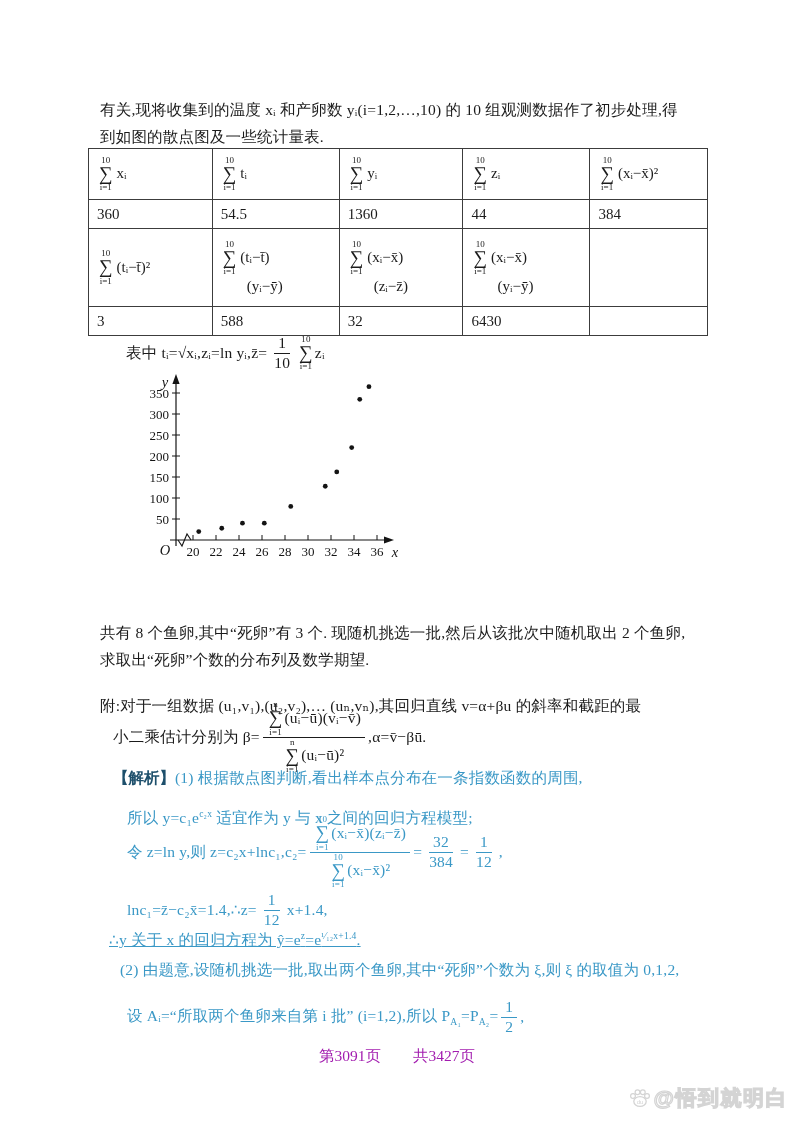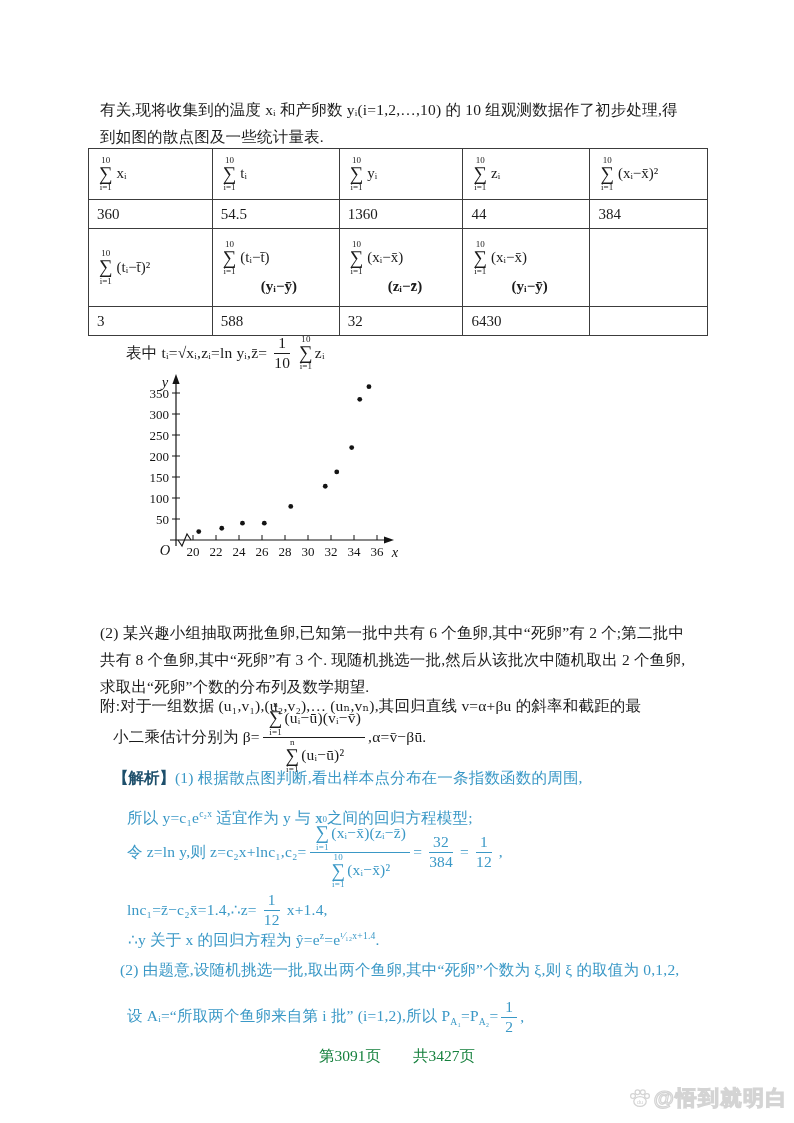--- a/index.html
+++ b/index.html
@@ -18,21 +18,21 @@
 
   
   #stats-table{position:absolute;left:88px;top:148px;width:620px;}
   #stats-table table{width:100%;border-collapse:collapse;}
   #stats-table td{border:1.4px solid var(--tborder);padding:2px 8px;font-size:15px;vertical-align:middle;}
   .tr0 td{height:51px;}
   .tr1 td{height:29px;}
   .tr2 td{height:78px;}
   .tr3 td{height:29px;}
   .cell-line{display:flex;align-items:center;gap:2px;}
-  .cell-line2{margin-left:40px;margin-top:2px;font-weight:bold;}
+  .cell-line2{margin-left:26px;margin-top:2px;}
 
   
   .sum{display:inline-flex;flex-direction:column;align-items:center;line-height:1;vertical-align:middle;margin:0 2px;}
   .sum .lim{font-size:9px;line-height:1;}
   .sum .sig{font-size:19px;line-height:0.95;}
   .frac{display:inline-flex;flex-direction:column;align-items:center;vertical-align:middle;margin:0 3px;line-height:1.2;}
   .frac .fnum{padding:0 4px;border-bottom:1px solid currentColor;display:flex;align-items:center;justify-content:center;}
   .frac .fden{padding:0 4px;display:flex;align-items:center;justify-content:center;}
   .formula-line{display:flex;align-items:center;font-size:15.5px;letter-spacing:0.2px;flex-wrap:nowrap;white-space:nowrap;}
   sup,sub{font-size:0.62em;}
@@ -45,25 +45,25 @@
   #q2{position:absolute;left:100px;top:619px;width:622px;}
   #fu{position:absolute;left:100px;top:692px;width:622px;}
   #beta{position:absolute;left:113px;top:704px;height:66px;}
 
   .sol{color:var(--sol);}
   .sol-label{color:var(--sollabel);font-weight:bold;letter-spacing:0;}
   #s1{position:absolute;left:113px;top:768px;justify-content:space-between;}
   #s2{position:absolute;left:127px;top:808px;justify-content:center;}
   #s3{position:absolute;left:127px;top:816px;height:72px;}
   #s4{position:absolute;left:127px;top:892px;height:36px;}
-  #s5{position:absolute;left:128px;top:930px;}
+  #s5{position:absolute;left:109px;top:930px;text-decoration:underline;}
   #s6{position:absolute;left:120px;top:960px;justify-content:center;}
   #s7{position:absolute;left:127px;top:986px;height:38px;margin-top:12px;}
 
-  #footer{position:absolute;left:0;top:1046px;width:100%;display:flex;justify-content:center;gap:32px;font-size:15.5px;color:#15803d;}
+  #footer{position:absolute;left:0;top:1046px;width:100%;display:flex;justify-content:center;gap:32px;font-size:15.5px;color:#a21caf;}
   #wm{position:absolute;right:6px;top:1084px;display:flex;align-items:center;gap:2px;}
   #wm .wm-text{font-family:"Liberation Sans","DejaVu Sans",sans-serif;font-size:21px;font-weight:bold;color:#ffffff;-webkit-text-stroke:1.2px var(--wm);letter-spacing:1.5px;}
 </style>
 </head>
 <body>
 
 <div id="page">
 
   <div id="intro">
     <div class="bline">有关,现将收集到的温度 xᵢ 和产卵数 yᵢ(i=1,2,…,10) 的 10 组观测数据作了初步处理,得</div>
@@ -258,21 +258,20 @@
         <circle cx="215.69999999999996" cy="75.60000000000001" r="2.4" fill="#141414"></circle>
         <circle cx="223.75" cy="27.30000000000001" r="2.4" fill="#141414"></circle>
         <circle cx="232.94999999999996" cy="14.700000000000017" r="2.4" fill="#141414"></circle>
         <text x="29" y="15" text-anchor="middle" font-size="14.5" fill="#141414" font-family="Liberation Serif, DejaVu Serif, serif" font-style="italic">y</text>
         <text x="29" y="183" text-anchor="middle" font-size="14.5" fill="#141414" font-family="Liberation Serif, DejaVu Serif, serif" font-style="italic">O</text>
         <text x="259" y="185" text-anchor="middle" font-size="14.5" fill="#141414" font-family="Liberation Serif, DejaVu Serif, serif" font-style="italic">x</text>
       </svg></div>
 
 
   <div id="q2">
-    <div class="bline">(2) 某兴趣小组抽取两批鱼卵,已知第一批中共有 6 个鱼卵,其中“死卵”有 2 个;第二批中</div>
     <div class="bline">共有 8 个鱼卵,其中“死卵”有 3 个. 现随机挑选一批,然后从该批次中随机取出 2 个鱼卵,</div>
     <div class="bline">求取出“死卵”个数的分布列及数学期望.</div>
   </div>
 
   <div id="fu" class="bline">附:对于一组数据 (u₁,v₁),(u₂,v₂),… (uₙ,vₙ),其回归直线 v=α+βu 的斜率和截距的最</div>
 
   <div id="beta" class="formula-line">
       <span class="ftext">小二乘估计分别为 β=</span>
       <span class="frac">
         <span class="fnum">

